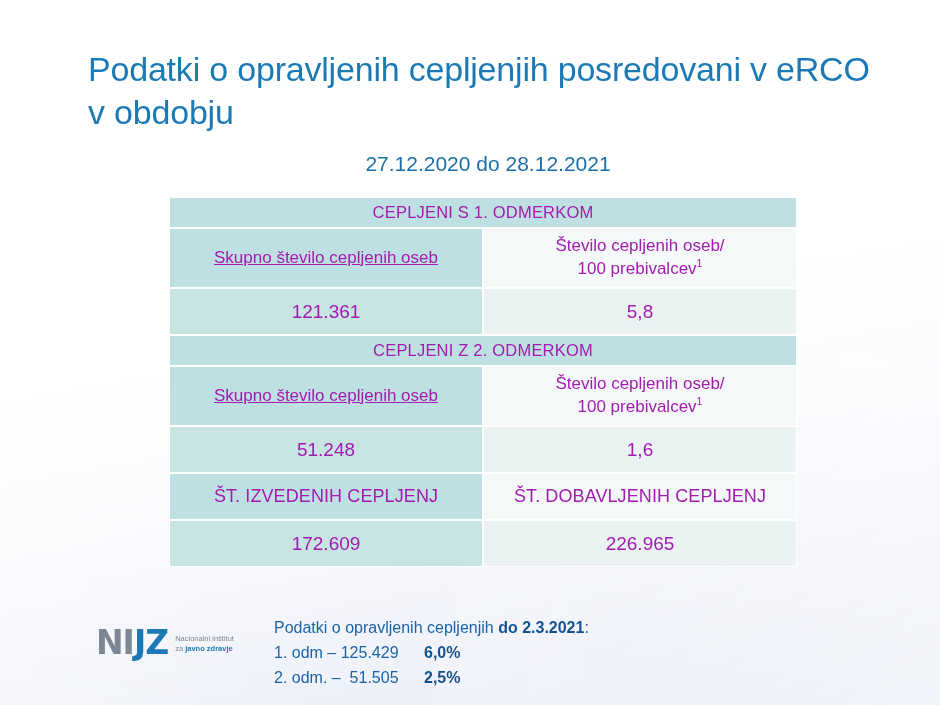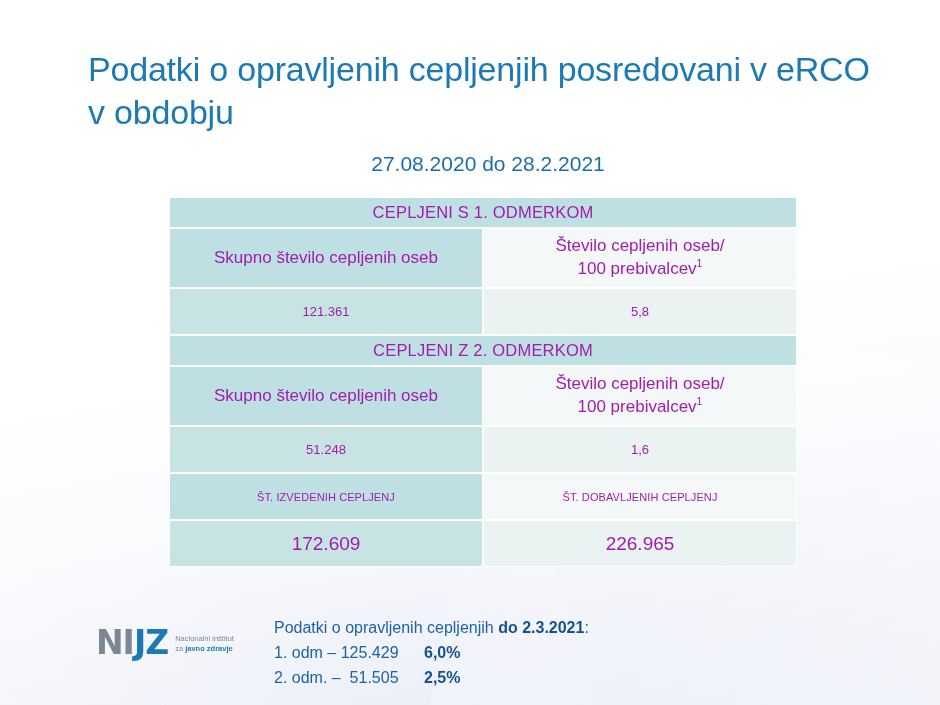--- a/index.html
+++ b/index.html
@@ -99,42 +99,42 @@
 
   
   td.section {
     background: #bfe0e2;
     height: 29px;
     font-size: 16.5px;
     color: #1d3346;
     letter-spacing: 0.2px;
   }
   
-  td.l-label  { background: #bfe0e2; }
+  td.l-label  { background: #bfe0e2; text-decoration: underline; }
   td.l-value  { background: #c7e4e3; }
   td.l-head   { background: #bfe0e2; }
   td.l-total  { background: #c7e4e3; }
   
   td.r-label  { background: #f5f8f8; }
   td.r-value  { background: #eaf2f2; }
   td.r-head   { background: #f5f8f8; }
   td.r-total  { background: #eaf2f2; }
 
   td.label-cell {
     height: 58px;
     font-size: 17px;
     line-height: 1.35;
   }
   td.value-cell {
     height: 45px;
-    font-size: 13px;
+    font-size: 19px;
   }
   td.head-cell {
     height: 45px;
-    font-size: 11px;
+    font-size: 18px;
     letter-spacing: 0.1px;
   }
   td.total-cell {
     height: 45px;
     font-size: 19px;
   }
   sup.fn {
     font-size: 0.62em;
     vertical-align: super;
     line-height: 0;
@@ -182,21 +182,21 @@
 </style>
 </head>
 <body>
 
 <div class="slide">
 
   <div class="bg-diagonal"></div>
   <div class="bg-diagonal-2"></div>
 
   <div class="title">Podatki o opravljenih cepljenjih posredovani v eRCO v obdobju</div>
-  <div class="subtitle">27.08.2020 do 28.2.2021</div>
+  <div class="subtitle">27.12.2020 do 28.12.2021</div>
 
   <div class="table-wrap">
     <table class="vax">
       <tbody>
         <tr>
           <td class="section" colspan="2">CEPLJENI S 1. ODMERKOM</td>
         </tr>
         <tr>
           <td class="l-label label-cell" style="width:328px">Skupno število cepljenih oseb</td>
           <td class="r-label label-cell" style="width:300px">

